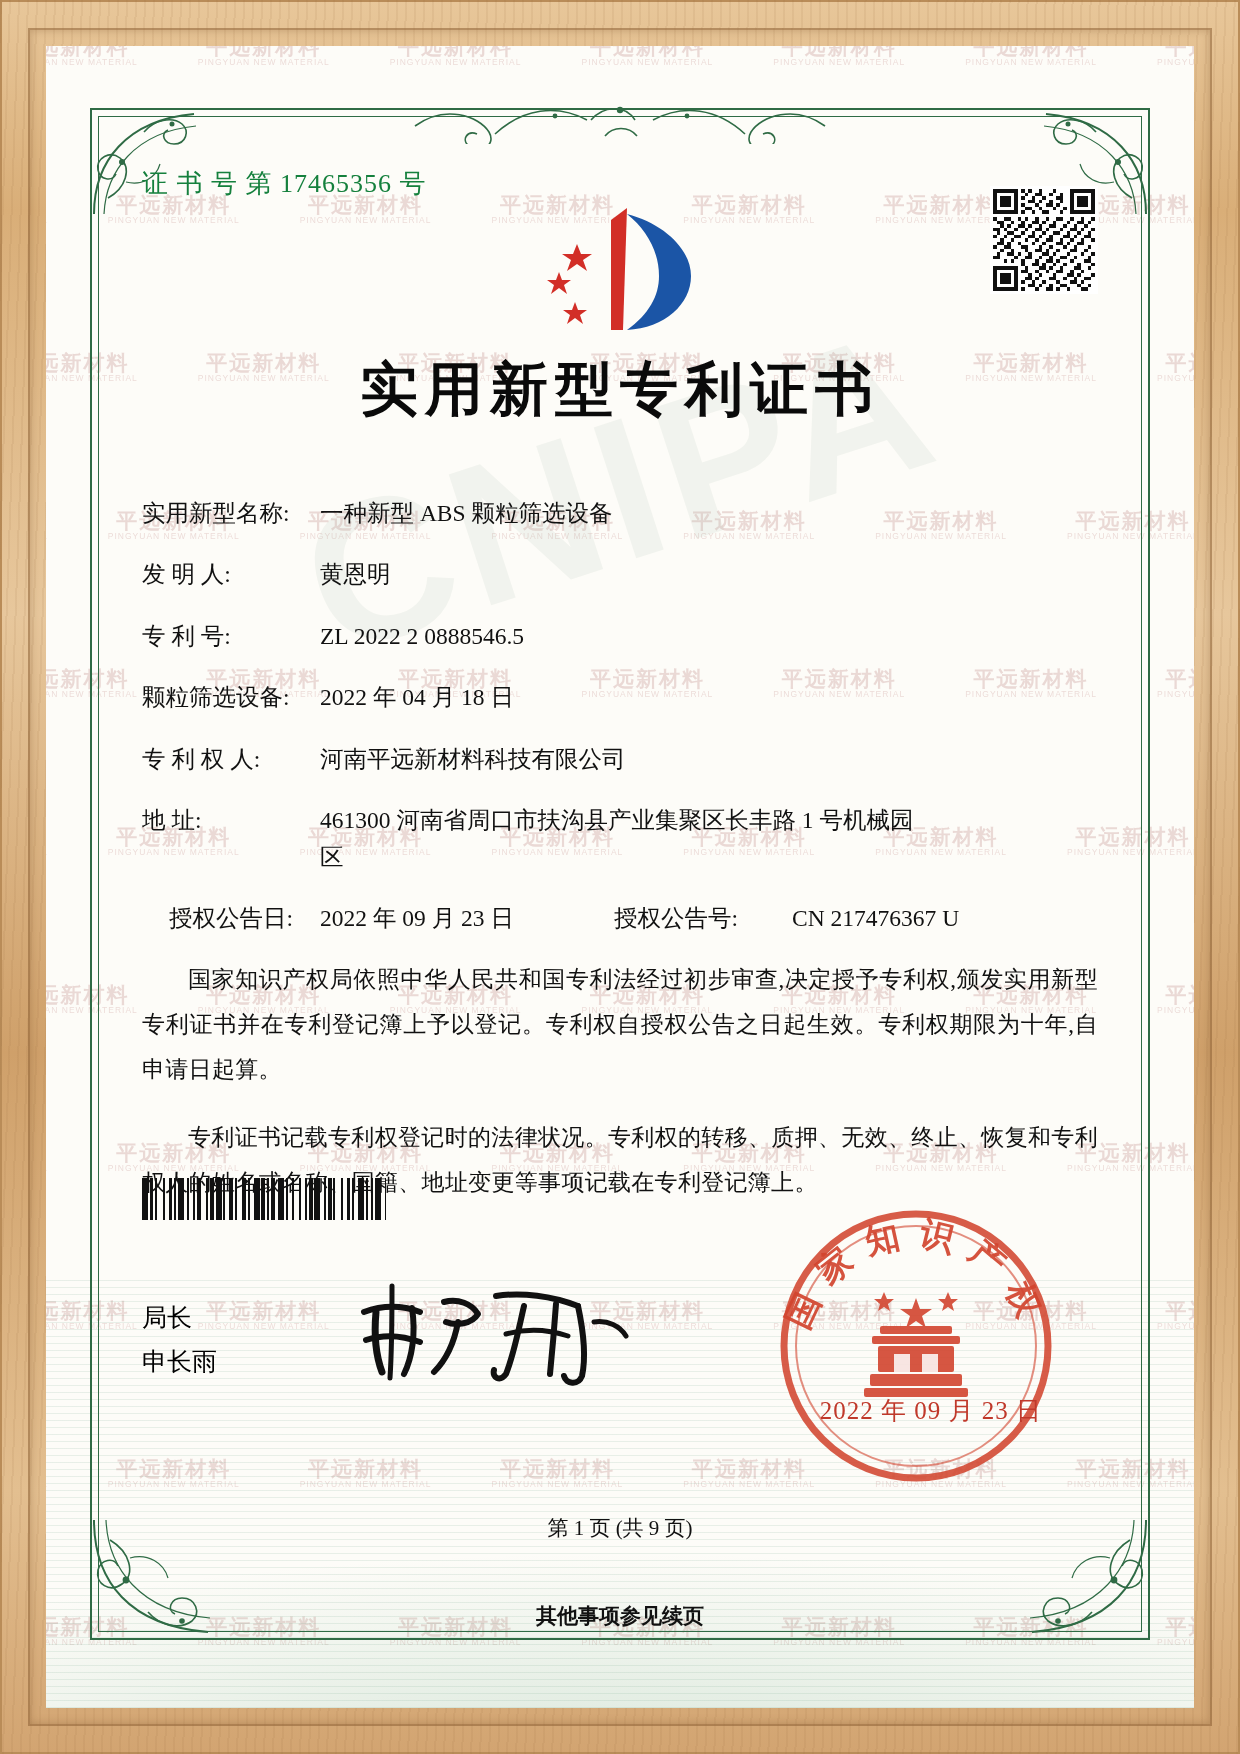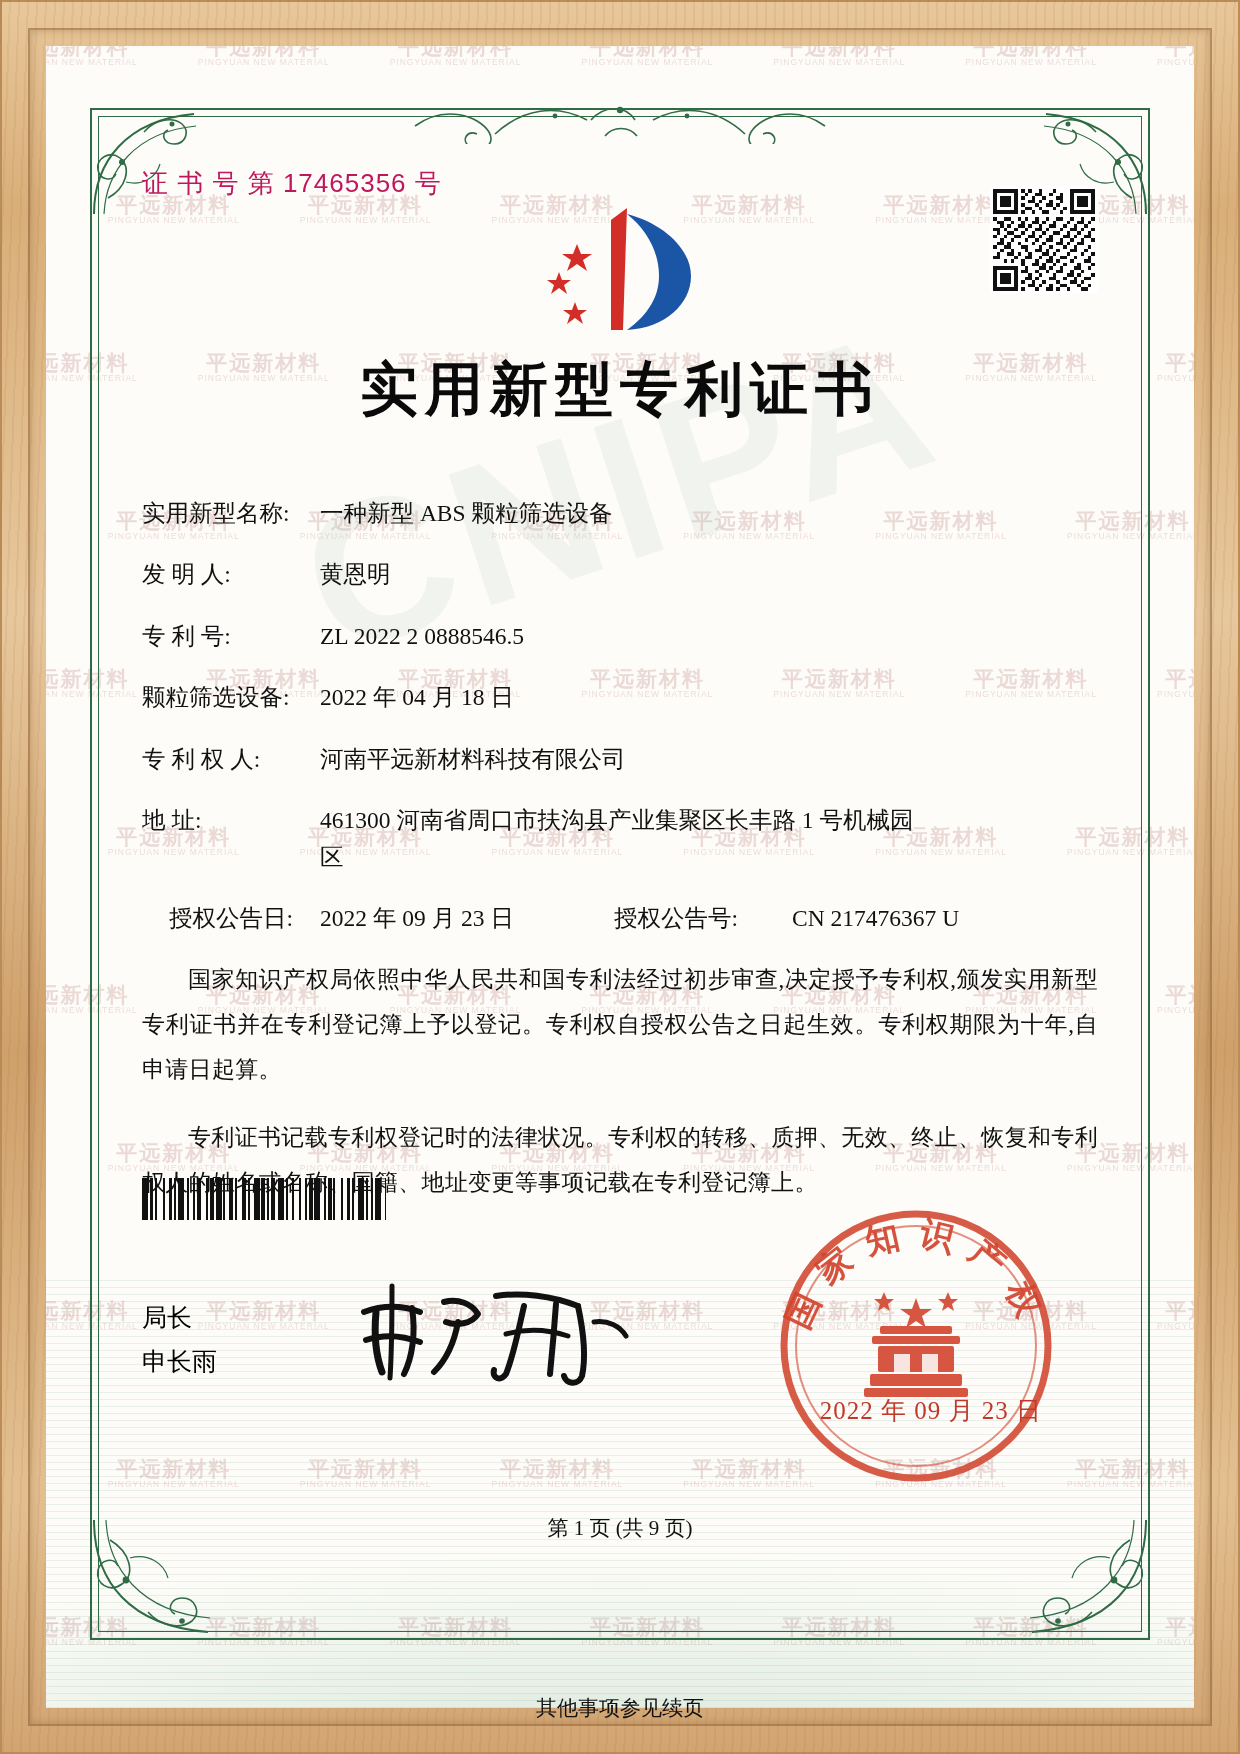--- a/index.html
+++ b/index.html
@@ -86,22 +86,22 @@
   .orn-tl{left:40px;top:56px;}
   .orn-tr{right:40px;top:56px;transform:scaleX(-1);}
   .orn-bl{left:40px;bottom:62px;transform:scaleY(-1);}
   .orn-br{right:40px;bottom:62px;transform:scale(-1,-1);}
   .orn-top{left:50%;top:50px;transform:translateX(-50%);}
 
   
   .content{position:absolute;left:96px;right:96px;top:120px;}
 
   .certno{
-    font-size:26px;color:#be185d;letter-spacing:1px;
-    font-family:Liberation Sans, sans-serif;
+    font-size:26px;color:#15803d;letter-spacing:1px;
+    font-family:Liberation Serif, serif;
   }
 
   .logo{
     position:absolute;left:50%;top:36px;transform:translateX(-50%);
     width:210px;height:140px;
   }
 
   .qr{
     position:absolute;right:0;top:20px;width:108px;height:108px;
     background:#fff;padding:3px;box-sizing:border-box;
@@ -992,13 +992,13 @@
       <text font-family="'Liberation Serif','DejaVu Serif',serif" font-size="34" font-weight="700" fill="#d2452f" opacity="0.92" letter-spacing="16">
         <textPath href="#sealArc" startOffset="7%">国家知识产权局</textPath>
       </text>
     </svg>
   </div>
   <div class="seal-date">2022 年 09 月 23 日</div>
 
   <div class="pageno">第 1 页 (共 9 页)</div>
 </div>
 
-<div class="footnote" style="position:absolute;left:46px;right:46px;top:1694px;">其他事项参见续页</div>
+<div class="footnote" style="position:absolute;left:46px;right:46px;top:1602px;font-weight:bold;">其他事项参见续页</div>
 
 </body></html>

